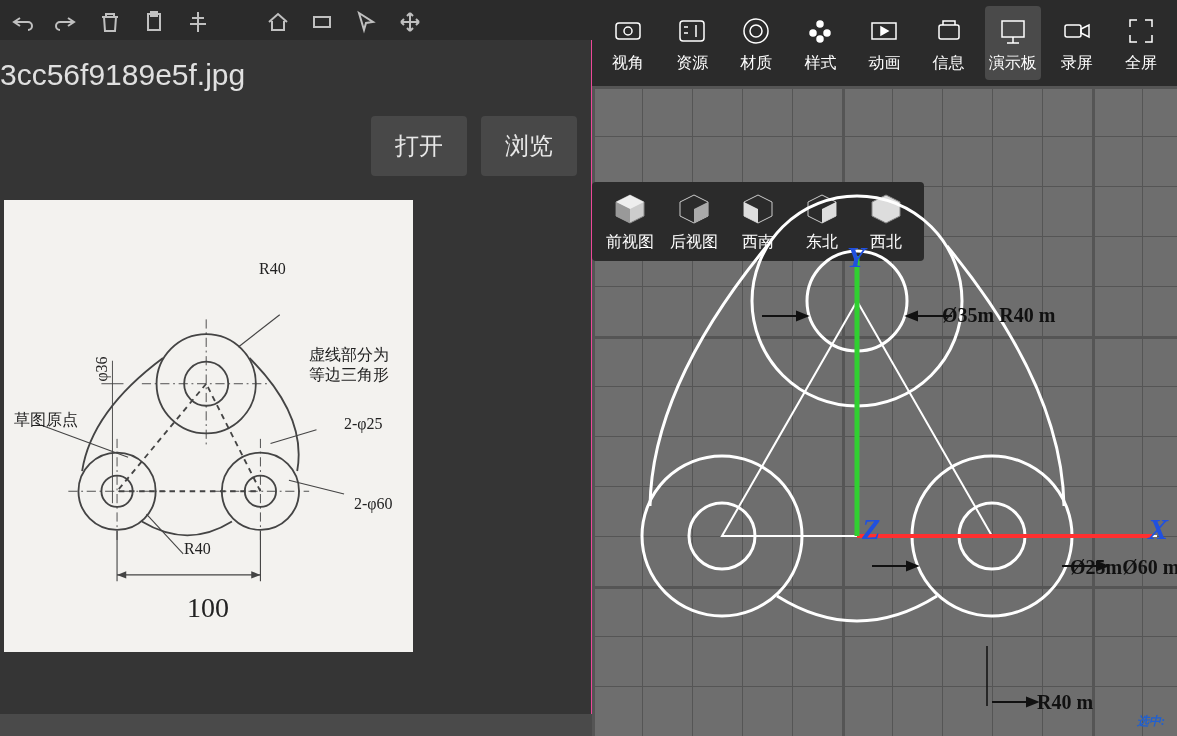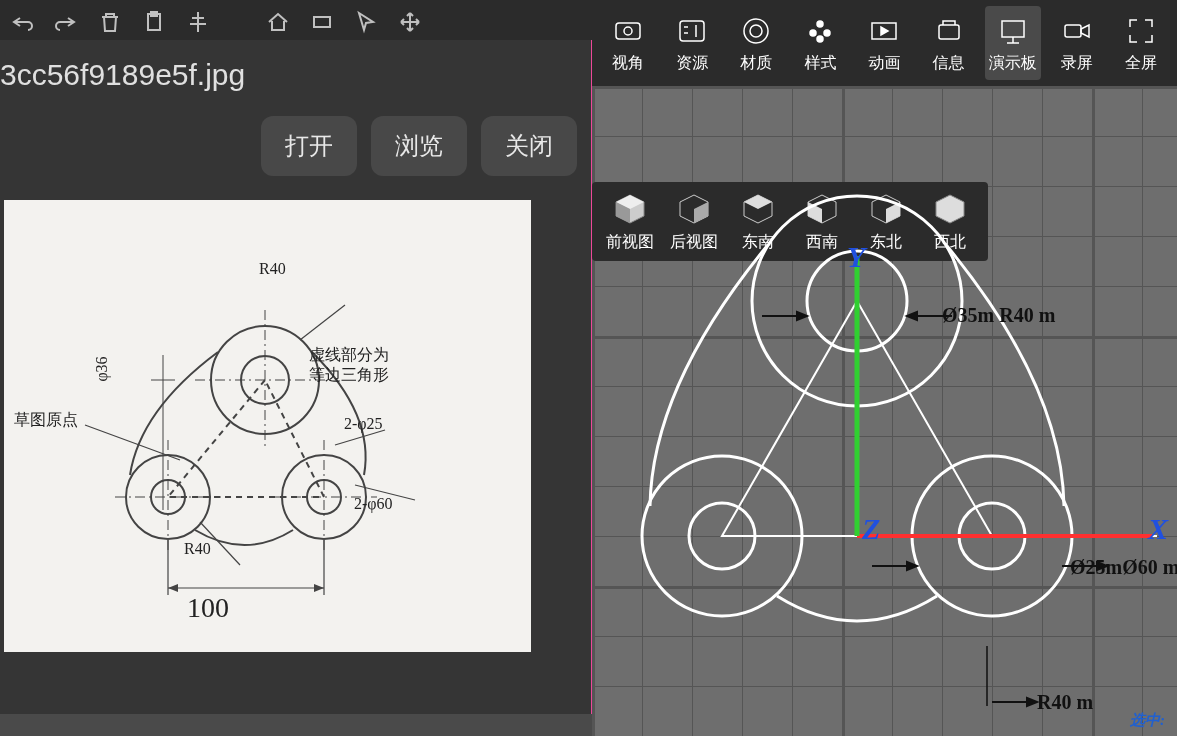--- a/index.html
+++ b/index.html
@@ -46,25 +46,25 @@
     gap: 14px;
     padding: 0 14px 20px 0;
   }
   .btn {
     background: #484848;
     color: #e8e8e8;
     font-size: 24px;
     padding: 14px 24px;
     border: none;
     cursor: pointer;
-    border-radius: 12px;
+    border-radius: 4px;
   }
   .blueprint {
     margin: 4px;
-    width: 527px;
+    width: 409px;
     height: 452px;
     background: #f3f2ef;
     position: relative;
     overflow: hidden;
   }
   .blueprint svg { width: 100%; height: 100%; }
   .bp-label {
     position: absolute;
     font-size: 16px;
     font-family: "SimSun", serif;
@@ -132,21 +132,21 @@
       linear-gradient(90deg, #555 1px, transparent 1px),
       linear-gradient(#555 3px, transparent 3px),
       linear-gradient(90deg, #555 3px, transparent 3px);
     background-size: 50px 50px, 50px 50px, 250px 250px, 250px 250px;
     background-position: 0 0, 0 0, 0 0, 0 0;
     overflow: hidden;
   }
   .viewport svg.design { position: absolute; top: 0; left: 0; width: 100%; height: 100%; }
   .axis-label { position: absolute; font-family: "Times New Roman", serif; font-size: 30px; font-weight: bold; font-style: italic; }
   .dim-label { position: absolute; font-family: "Times New Roman", serif; font-size: 20px; font-weight: bold; color: #111; white-space: nowrap; }
-  .corner-text { position: absolute; bottom: 6px; right: 12px; color: #2060d0; font-size: 15px; font-family: "SimSun", serif; font-style: italic; font-weight: bold; }
+  .corner-text { position: absolute; bottom: 6px; right: 12px; color: #2060d0; font-size: 12px; font-family: "SimSun", serif; font-style: italic; font-weight: bold; }
 </style>
 </head>
 <body>
 
 <div class="top-toolbar">
   <span class="tool-icon">
       <svg viewBox="0 0 24 24">
         <path d="M10 8 L4 12 L10 16 M4 12 H18 A4 4 0 0 1 18 20"></path>
       </svg>
     </span>
@@ -192,21 +192,20 @@
         <path d="M12 3 V21 M3 12 H21 M12 3 L9 6 M12 3 L15 6 M12 21 L9 18 M12 21 L15 18 M3 12 L6 9 M3 12 L6 15 M21 12 L18 9 M21 12 L18 15"></path>
       </svg>
     </span>
 </div>
 
 <div class="left-panel">
   <div class="file-title">3cc56f9189e5f.jpg</div>
   <div class="button-row">
     <button class="btn">打开</button>
     <button class="btn">浏览</button>
-    <button class="btn">关闭</button>
   </div>
 
   <div class="blueprint">
     <svg viewBox="0 0 445 452">
       <g stroke="#444" stroke-width="2" fill="none">
 
         <circle cx="220" cy="180" r="54"></circle>
         <circle cx="220" cy="180" r="24"></circle>
 
         <circle cx="123" cy="297" r="42"></circle>
@@ -348,29 +347,20 @@
         <span class="vb-label">前视图</span>
       </div>
       <div class="view-btn">
         <span class="vb-icon">
             <svg viewBox="0 0 34 34">
               <polygon points="17,3 31,10 31,24 17,31 3,24 3,10" fill="none" stroke="#ccc"></polygon>
               <polygon points="17,17 31,10 31,24 17,31" fill="#aaa"></polygon>
             </svg>
           </span>
         <span class="vb-label">后视图</span>
-      </div>
-      <div class="view-btn">
-        <span class="vb-icon">
-            <svg viewBox="0 0 34 34">
-              <polygon points="17,3 31,10 31,24 17,31 3,24 3,10" fill="none" stroke="#ccc"></polygon>
-              <polygon points="17,3 31,10 17,17 3,10" fill="#ddd"></polygon>
-            </svg>
-          </span>
-        <span class="vb-label">东南</span>
       </div>
       <div class="view-btn">
         <span class="vb-icon">
             <svg viewBox="0 0 34 34">
               <polygon points="17,3 31,10 31,24 17,31 3,24 3,10" fill="none" stroke="#ccc"></polygon>
               <polygon points="3,10 17,17 17,31 3,24" fill="#ddd"></polygon>
             </svg>
           </span>
         <span class="vb-label">西南</span>
       </div>

